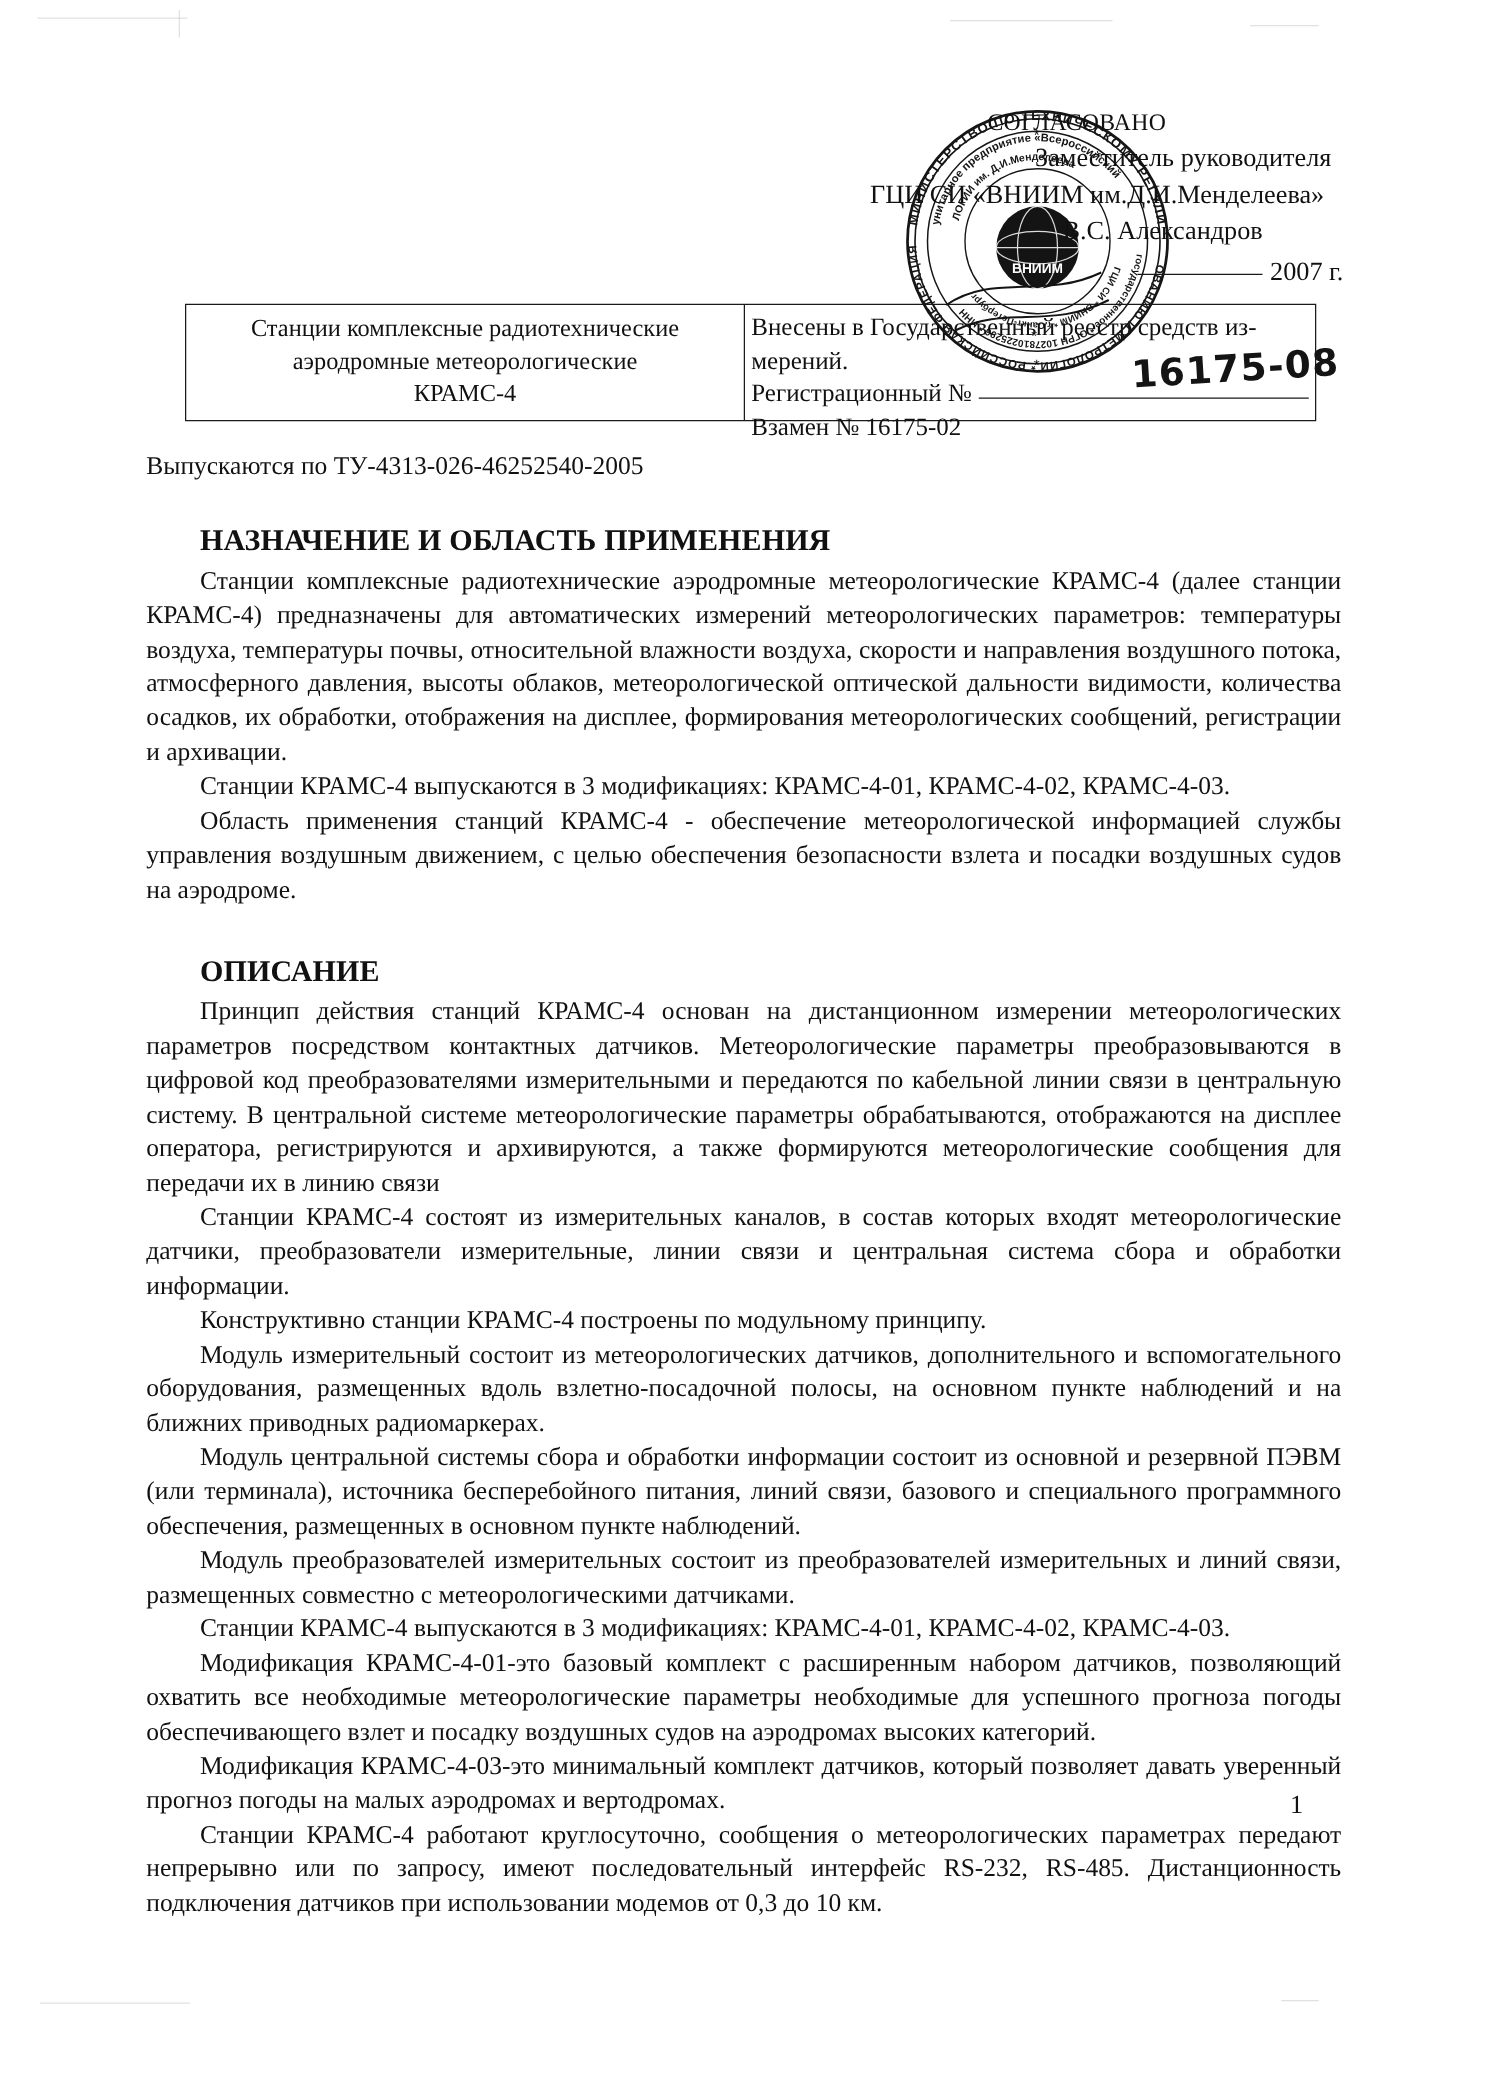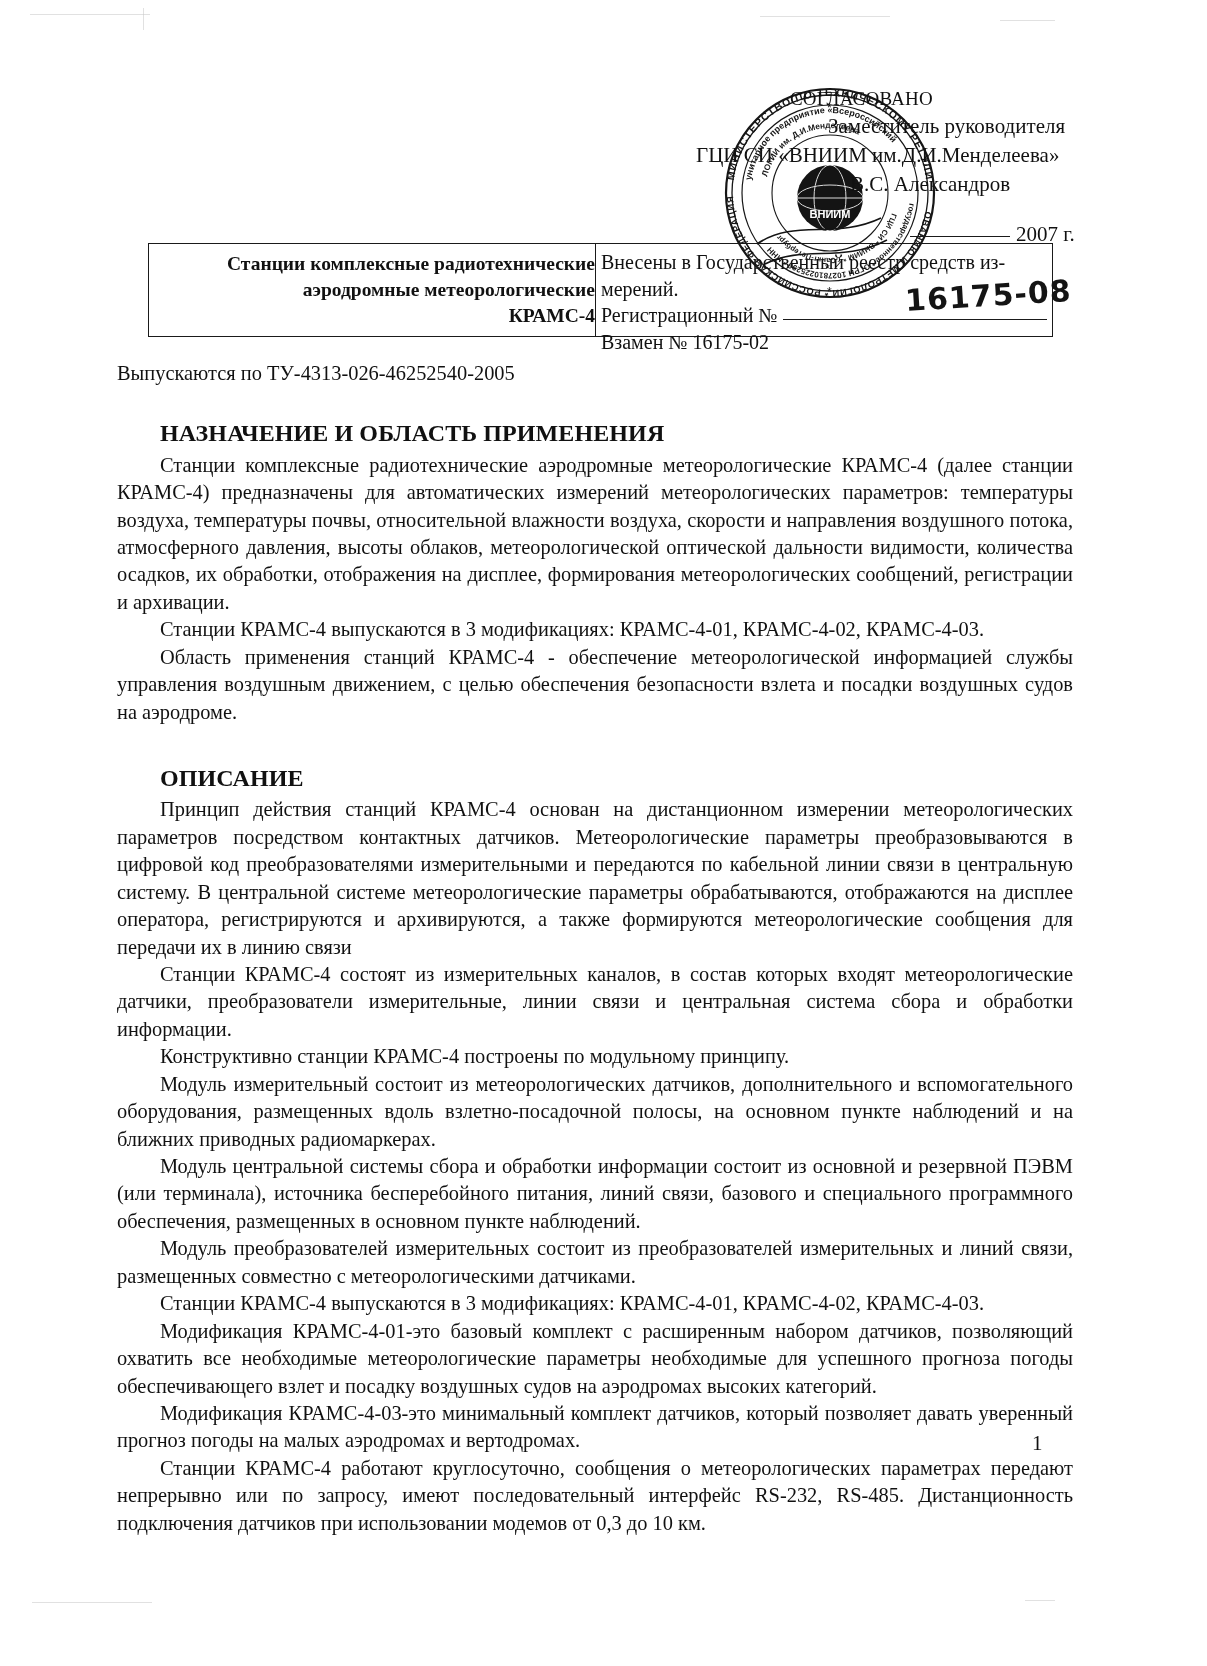--- a/index.html
+++ b/index.html
@@ -49,21 +49,21 @@
     font-size: 19px;
     letter-spacing: .2px;
     display: block;
   }
   .approval .ln { display: block; white-space: nowrap; }
   .approval .ln.indent1 { margin-left: 38px; }
   .approval .ln.indent2 { margin-left: -94px; }
   .approval .ln.indent3 { margin-left: 60px; }
   .approval .year-line {
     display: block;
-    margin-top: 21px;
+    margin-top: 4px;
     margin-left: 120px;
     position: relative;
   }
   .approval .year-line .rule {
     display: inline-block;
     width: 100px;
     border-bottom: 1.4px solid #1a1a1a;
     vertical-align: 4px;
     margin-right: 6px;
   }
@@ -98,26 +98,25 @@
     width: 1.4px;
     background: #1a1a1a;
   }
   .cell-left {
     position: absolute;
     left: 0; top: 0;
     width: 446px;
     height: 100%;
     display: flex;
     flex-direction: column;
-    align-items: flex-end;
+    align-items: center;
     justify-content: center;
     font-size: 19.5px;
     line-height: 1.32;
     text-align: center;
-    font-weight: bold;
   }
   .cell-right {
     position: absolute;
     left: 452px; top: 5px;
     width: 448px;
     font-size: 20px;
     line-height: 1.33;
   }
   .cell-right .row { display: block; white-space: nowrap; }
   .cell-right .reg-row {

